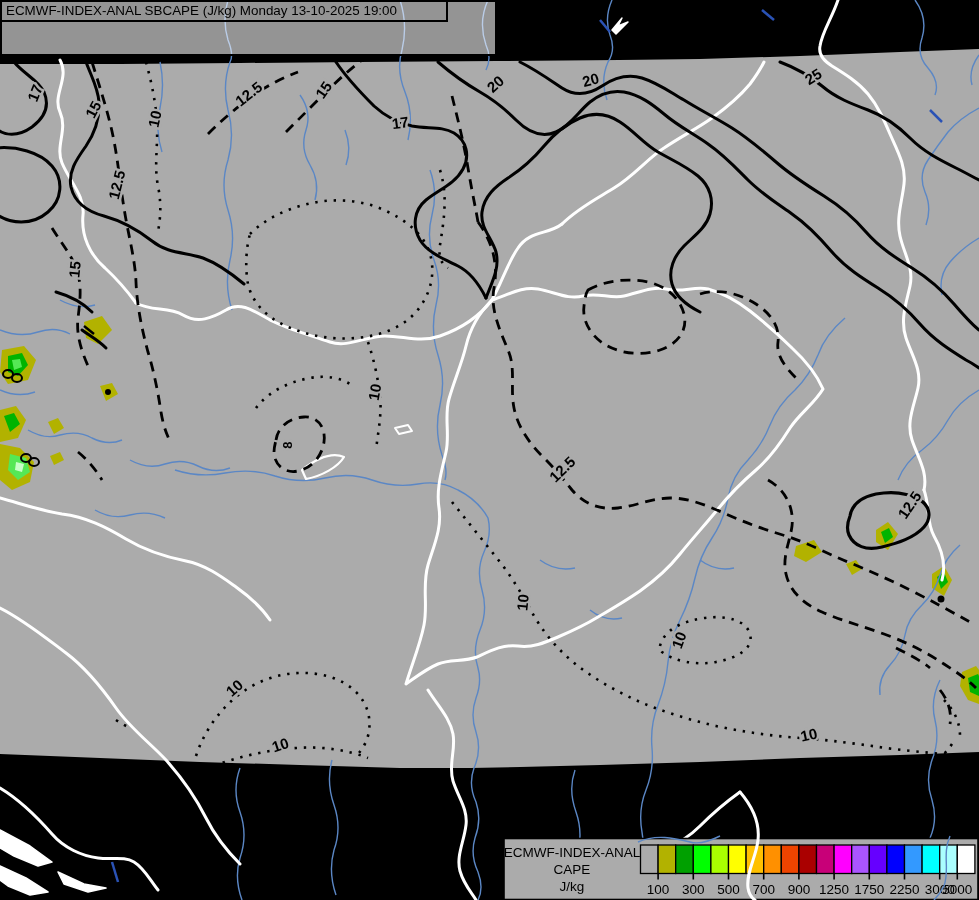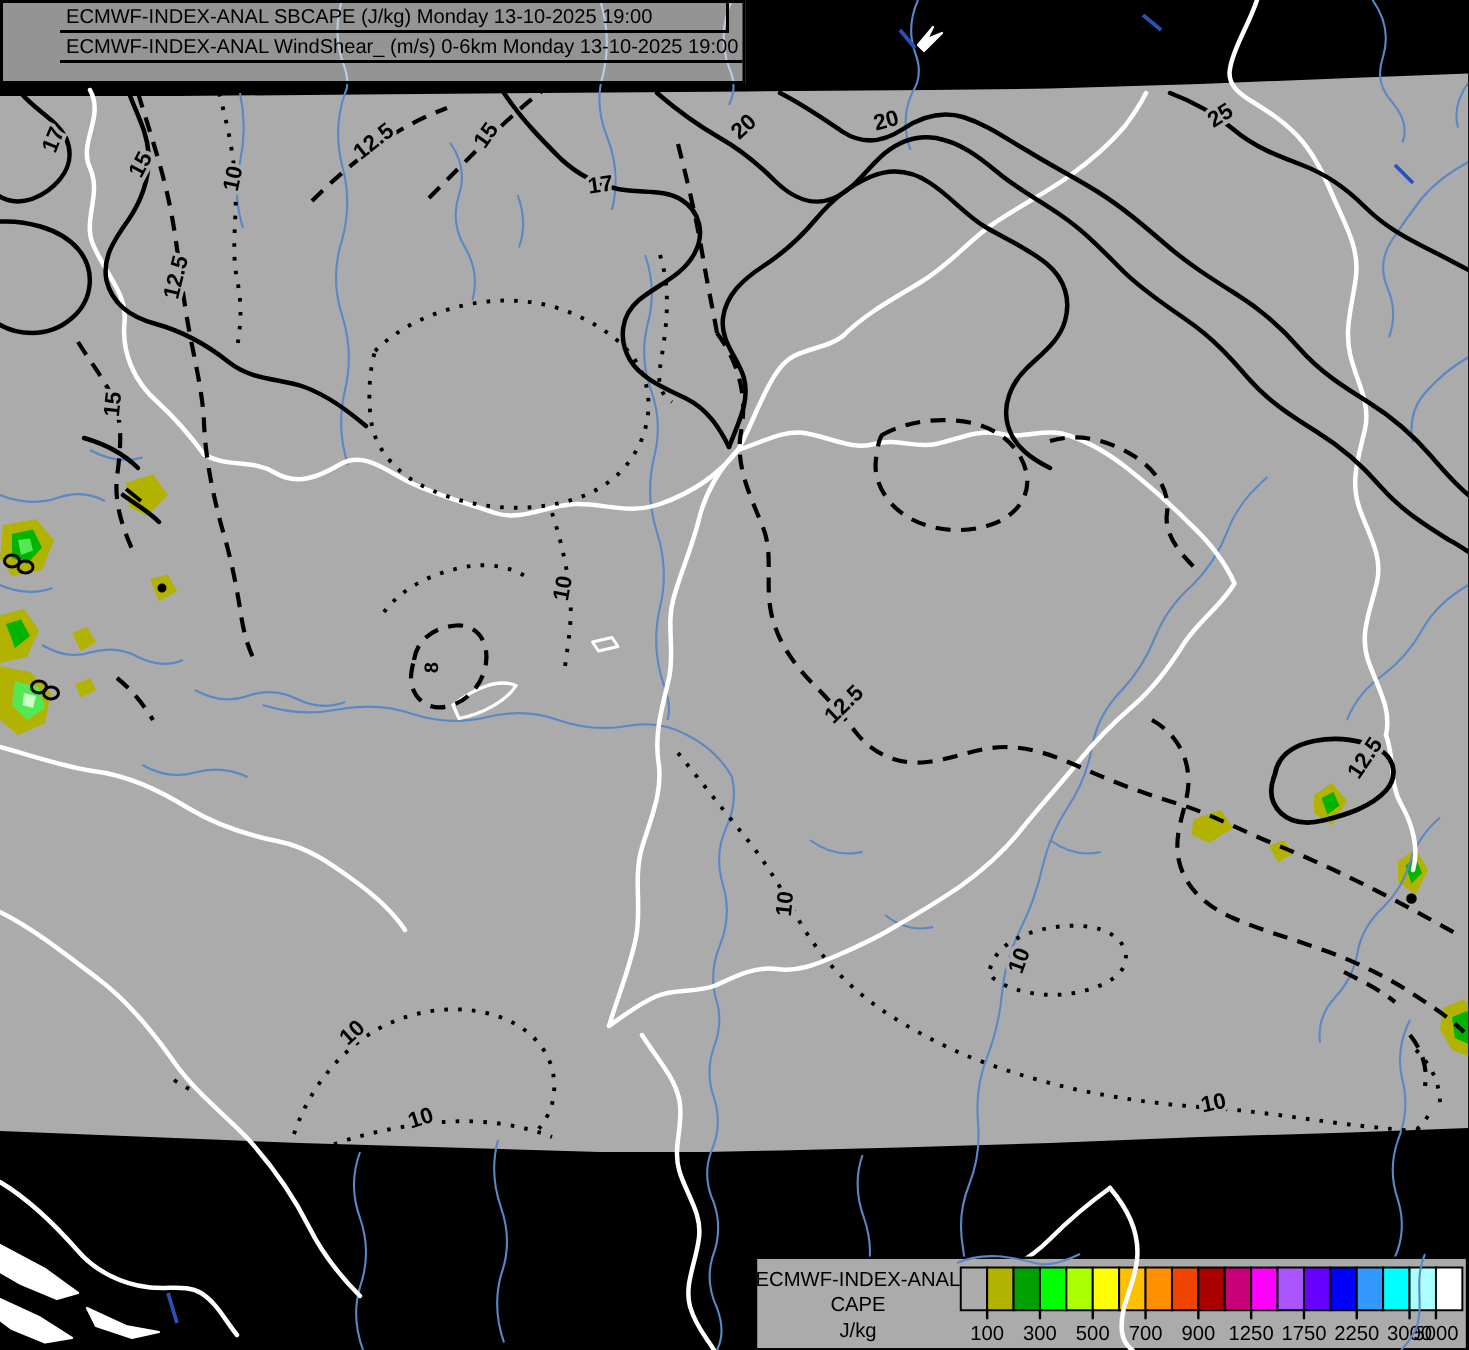--- a/index.html
+++ b/index.html
@@ -2,21 +2,21 @@
 <html><head>
 <meta charset="utf-8">
 <style>
   html,body{margin:0;padding:0;background:#000;}
   #stage{position:relative;width:979px;height:900px;overflow:hidden;
          font-family:"Liberation Sans","DejaVu Sans",sans-serif;background:#000;}
   #map-svg{position:absolute;left:0;top:0;}
   
   #title-panel{position:absolute;left:0;top:0;width:497px;height:56px;
     background:rgba(255,255,255,0.58);border:2px solid #000;box-sizing:border-box;
-    display:flex;flex-direction:column;padding-left:38px;}
+    display:flex;flex-direction:column;}
   .title-row{box-sizing:border-box;height:20px;line-height:18px;font-size:13.4px;
     color:#000;padding-left:4px;white-space:nowrap;overflow:hidden;}
   .title-row.r1{width:446px;border-right:2px solid #000;border-bottom:2px solid #000;}
   .title-row.r2{width:100%;border-bottom:2px solid #000;}
   .title-row.r3{width:471px;border-right:2px solid #000;height:18px;}
   .cl{font-weight:bold;}
 </style>
 </head>
 <body>
 
@@ -243,16 +243,15 @@
 
   <g id="over-legend" fill="none">
     <path stroke="#5b87c5" stroke-width="1.4" d="M 638,842 C 656,834 674,838 690,842 C 700,845 712,840 720,836"></path>
     <path stroke="#5b87c5" stroke-width="1.4" d="M 950,836 C 942,854 950,870 944,886 C 940,894 936,898 934,900"></path>
     <path stroke="#ffffff" stroke-width="3" stroke-linecap="round" d="M 740,792 C 752,806 760,822 758,840 C 756,858 746,872 748,888 C 749,895 752,898 755,900"></path>
   </g>
 </svg>
 
 <div id="title-panel">
   <div class="title-row r1">ECMWF-INDEX-ANAL SBCAPE (J/kg) Monday 13-10-2025 19:00</div>
-  <div class="title-row r2">ECMWF-INDEX-ANAL WindShear_ (m/s) 0-6km Monday 13-10-2025 19:00</div>
 </div>
 
 </div>
 
 </body></html>

